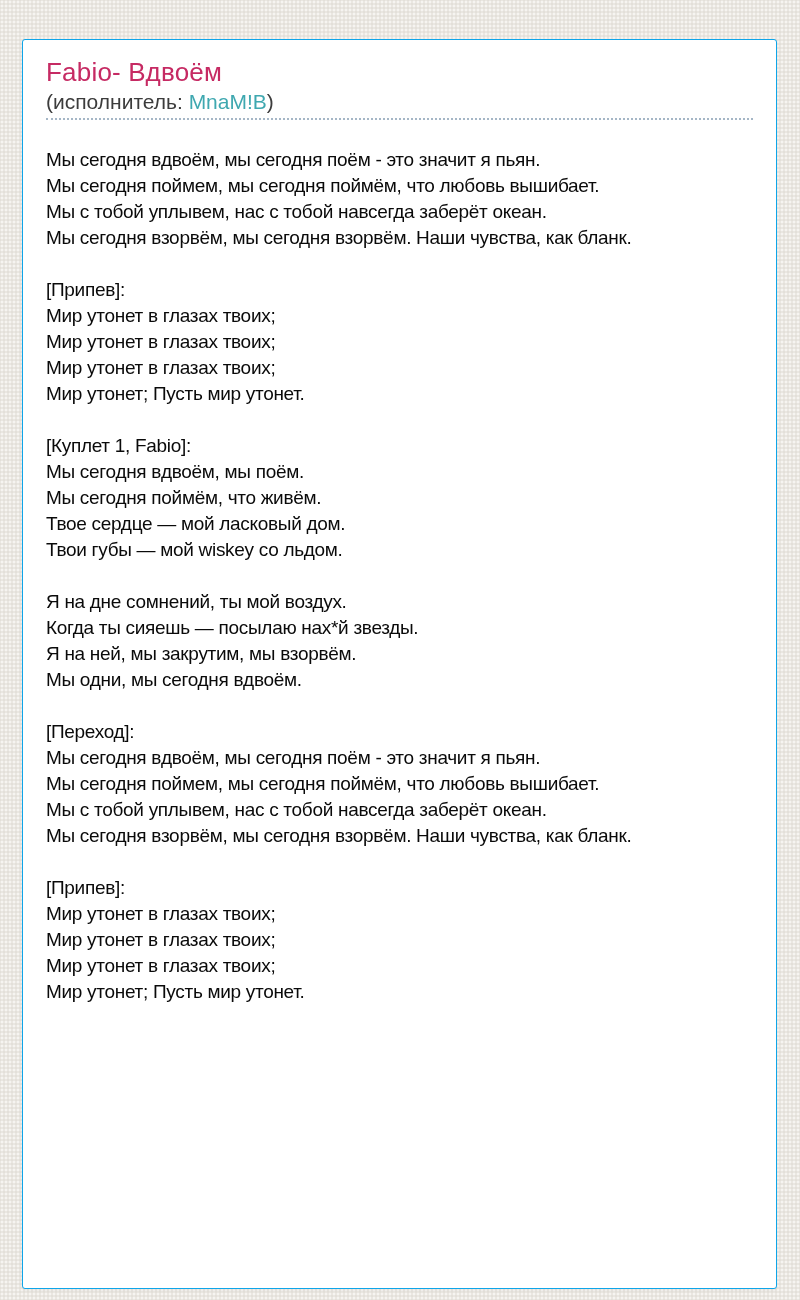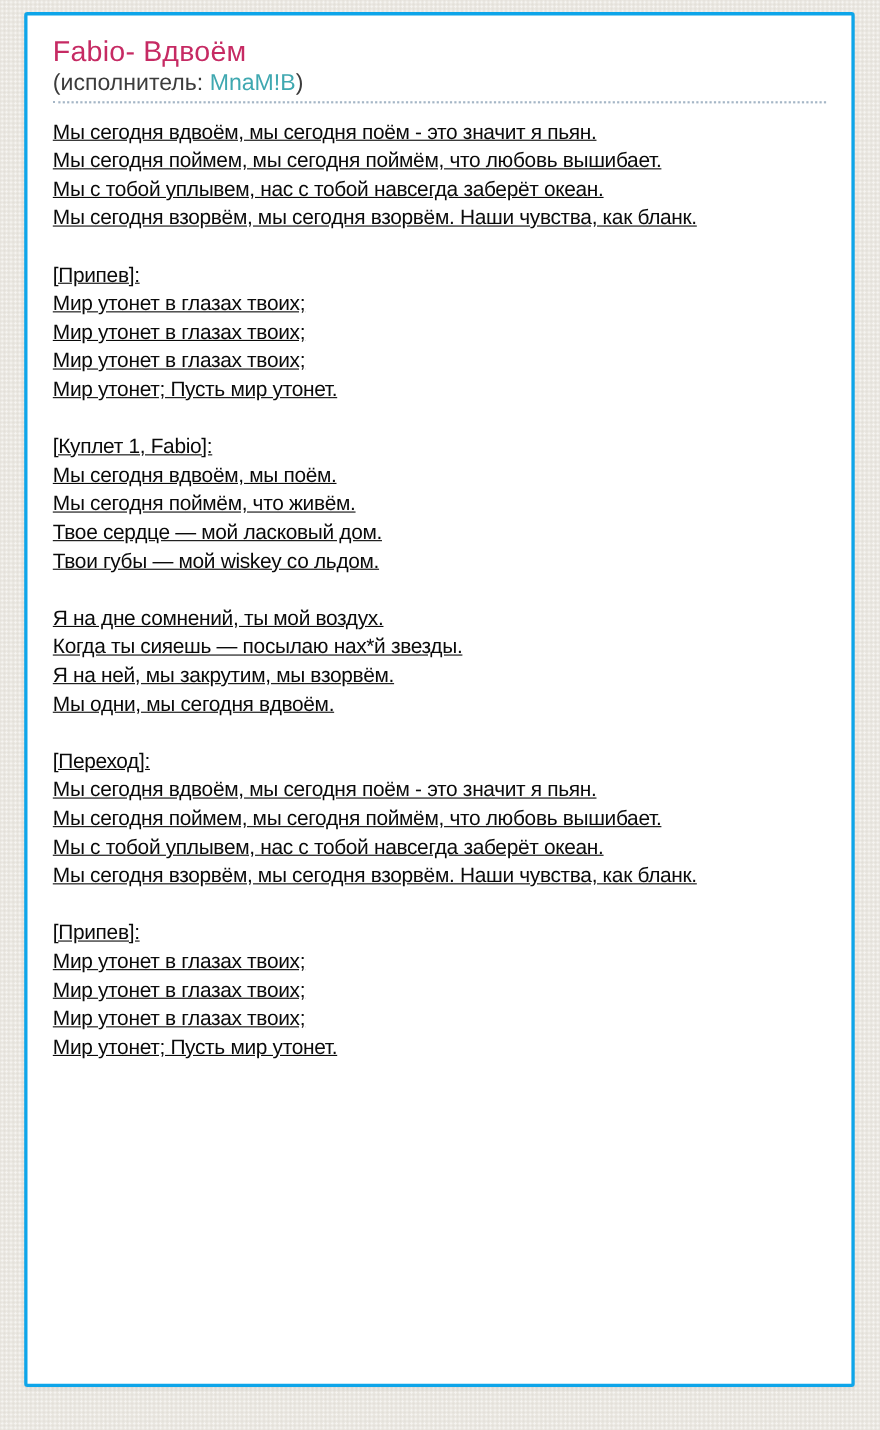--- a/index.html
+++ b/index.html
@@ -14,25 +14,25 @@
     background-image:
       radial-gradient(rgba(255,255,255,0.55) 1px, transparent 1px),
       radial-gradient(rgba(120,110,95,0.06) 1px, transparent 1px);
     background-size: 4px 4px, 4px 4px;
     background-position: 0 0, 2px 2px;
     font-family: "Liberation Sans", "DejaVu Sans", sans-serif;
   }
   .card {
     position: absolute;
     left: 22px;
-    top: 11px;
+    top: 39px;
     width: 755px;
     height: 1250px;
     background: #ffffff;
-    border: 3px solid #0ea5e9;
+    border: 1px solid #0ea5e9;
     border-radius: 3px;
     box-shadow: 0 1px 3px rgba(0,0,0,0.07);
     box-sizing: border-box;
   }
   .card-inner {
     padding: 17px 23px 0 23px;
   }
   h1.song-title {
     margin: 0;
     padding: 0;
@@ -52,27 +52,26 @@
     color: #3fa8b0;
     text-decoration: none;
     cursor: pointer;
   }
   .dotted-divider {
     margin-top: 5px;
     height: 0;
     border-bottom: 2px dotted #a5b6c6;
   }
   .lyrics {
-    margin-top: 14px;
+    margin-top: 27px;
     font-size: 19px;
     line-height: 26px;
     color: #0a0a0a;
     letter-spacing: -0.3px;
     font-stretch: condensed;
-    text-decoration: underline;
   }
   .lyrics p {
     margin: 0 0 26px 0;
     padding: 0;
   }
   .lyrics p:last-child {
     margin-bottom: 0;
   }
 </style>
 </head>

